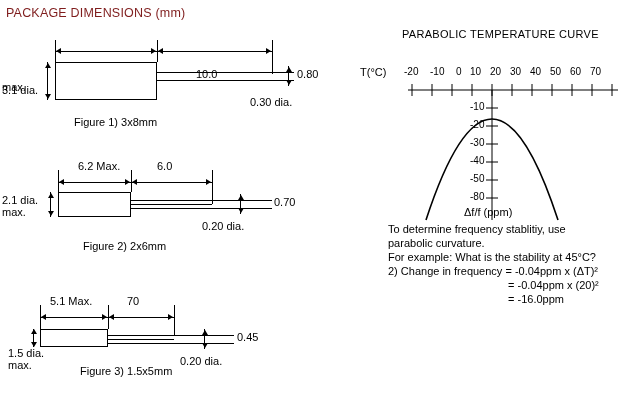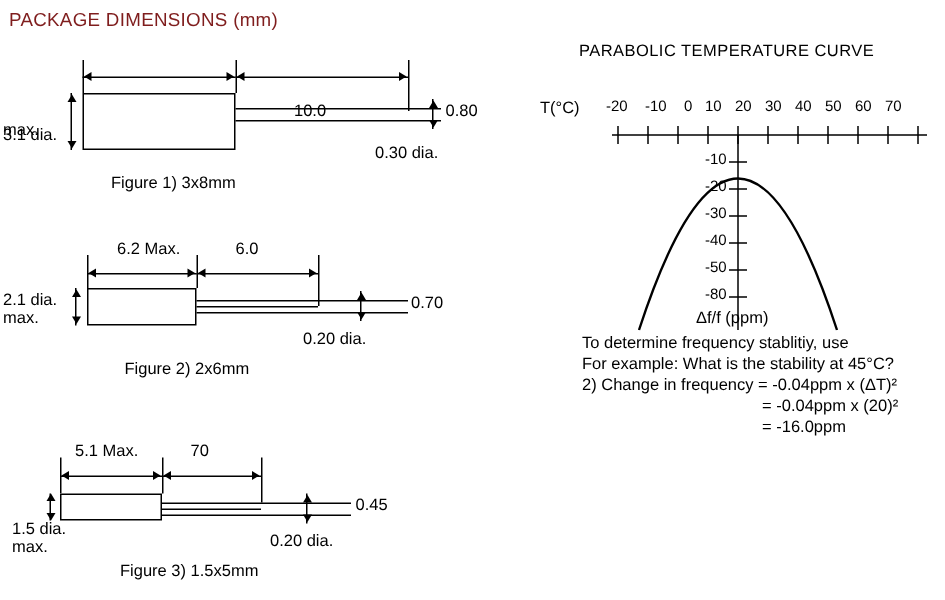--- a/index.html
+++ b/index.html
@@ -187,26 +187,26 @@
 
     <div class="abs hline" style="left:174px; top:50px; width:60px;"></div>
     <div class="abs hline" style="left:174px; top:58px; width:60px;"></div>
     <div class="abs vline" style="left:204px; top:44px; height:20px;"></div>
     <div class="abs arrow-u" style="left:202px; top:45px;"></div>
     <div class="abs arrow-d" style="left:202px; top:58px;"></div>
     <div class="abs txt" style="left:237px; top:46px;">0.45</div>
 
     <div class="abs txt" style="left:180px; top:70px;">0.20 dia.</div>
 
-    <div class="abs txt fig-cap" style="left:80px; top:90px;text-align:right;">Figure 3) 1.5x5mm</div>
+    <div class="abs txt fig-cap" style="left:80px; top:80px;text-align:right;">Figure 3) 1.5x5mm</div>
   </div>
 
   <div class="abs" style="left:360px; top:28px; width:270px; height:230px;">
 
-    <div class="abs txt chart-title" style="left:26px; top:0px;">PARABOLIC TEMPERATURE CURVE</div>
+    <div class="abs txt chart-title" style="left:42px; top:0px;">PARABOLIC TEMPERATURE CURVE</div>
 
     <div class="abs txt" style="left:0px; top:38px;">T(°C)</div>
 
     <div class="abs" style="left:44px; top:38px; width:210px; height:14px;">
       <span class="abs txt tiny" style="left:0px; top:0px;">-20</span>
       <span class="abs txt tiny" style="left:26px; top:0px;">-10</span>
       <span class="abs txt tiny" style="left:52px; top:0px;">0</span>
       <span class="abs txt tiny" style="left:66px; top:0px;">10</span>
       <span class="abs txt tiny" style="left:86px; top:0px;">20</span>
       <span class="abs txt tiny" style="left:106px; top:0px;">30</span>
@@ -255,19 +255,20 @@
       <span class="abs txt tiny" style="left:0px; top:75px;">-40</span>
       <span class="abs txt tiny" style="left:0px; top:93px;">-50</span>
       <span class="abs txt tiny" style="left:0px; top:111px;">-80</span>
     </div>
 
     <div class="abs txt" style="left:104px; top:178px;">Δf/f (ppm)</div>
   </div>
 
   <div class="abs notes" style="left:388px; top:222px; width:240px;">
     <div class="txt">To determine frequency stablitiy, use</div>
+    <div class="txt">parabolic curvature.</div>
     <div class="txt">For example: What is the stability at 45°C?</div>
     <div class="txt">2) Change in frequency = -0.04ppm x (ΔT)²</div>
     <div class="txt" style="padding-left:120px;">= -0.04ppm x (20)²</div>
     <div class="txt" style="padding-left:120px;">= -16.0ppm</div>
   </div>
 
 </div>
 
 </body></html>

